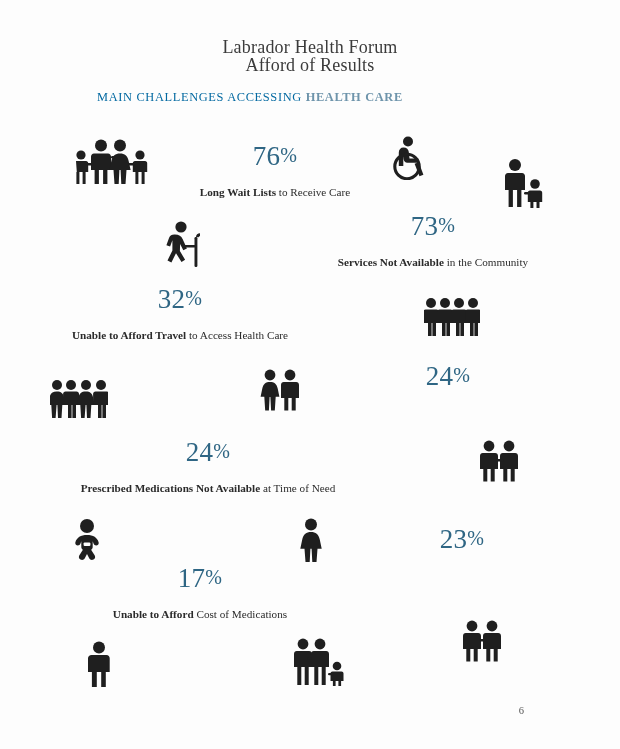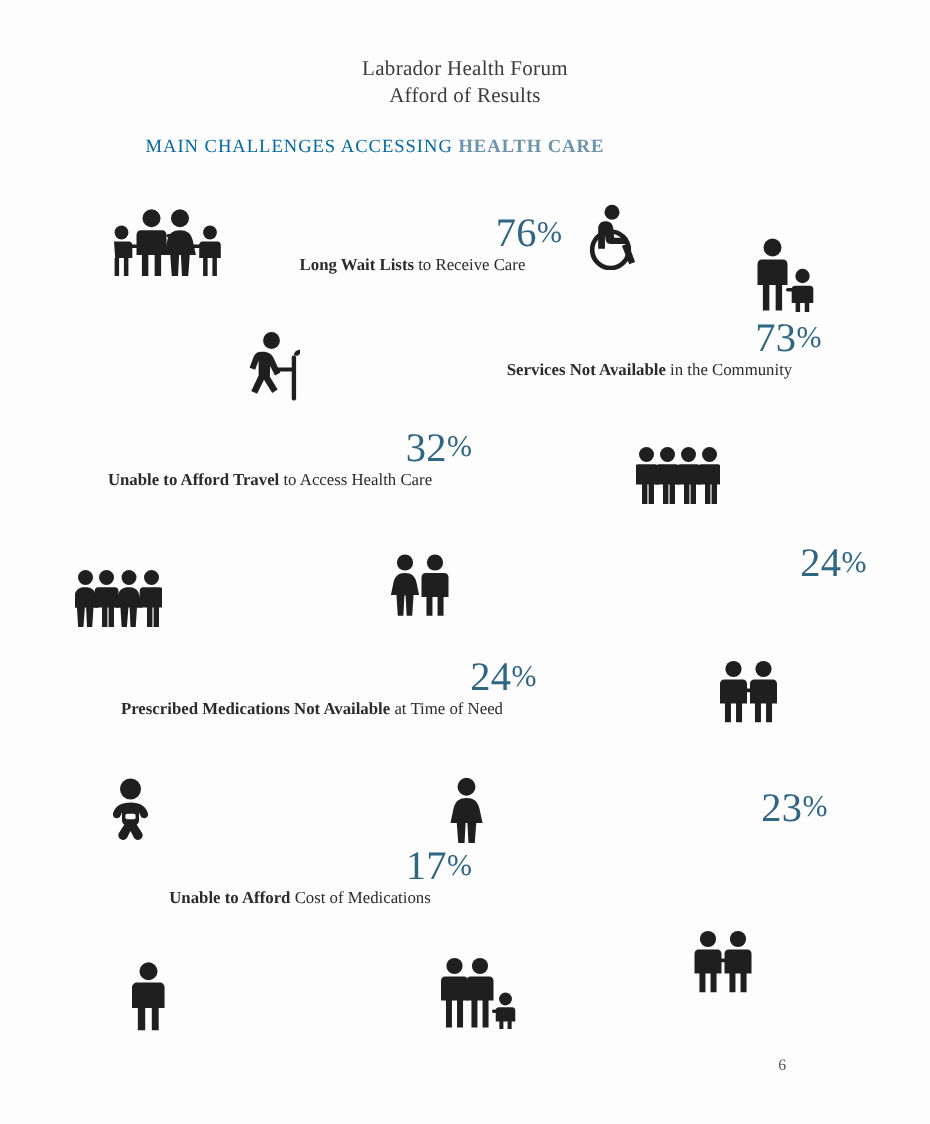--- a/index.html
+++ b/index.html
@@ -23,21 +23,21 @@
   }
 
   
   .doc-title {
     position: absolute;
     left: 0;
     right: 0;
     top: 38px;
     text-align: center;
     font-family: "Liberation Serif", "DejaVu Serif", serif;
-    font-size: 14px;
+    font-size: 18px;
     line-height: 18px;
     color: #3b3b3b;
     letter-spacing: 0.2px;
   }
   .doc-title .line2 { display: block; }
 
   .section-head {
     position: absolute;
     left: 97px;
     top: 90px;
@@ -54,32 +54,31 @@
     position: absolute;
     text-align: center;
     white-space: nowrap;
   }
   .stat-pct {
     font-family: "Liberation Serif", "DejaVu Serif", serif;
     color: #2f6684;
     font-size: 27px;
     line-height: 30px;
     letter-spacing: 0.3px;
-    text-align: right;
   }
   .stat-pct .sym {
     font-size: 20px;
     vertical-align: 3px;
   }
   .stat-label {
     font-family: "Liberation Serif", "DejaVu Serif", serif;
     font-size: 11.2px;
     line-height: 14px;
     color: #2b2b2b;
-    margin-top: 0;
+    margin-top: 14px;
   }
   .stat-label b { font-weight: bold; }
   .stat-label span { font-weight: normal; }
 
   
   .pic {
     position: absolute;
     color: #1f1f1f;
   }
   .pic svg { display: block; }

